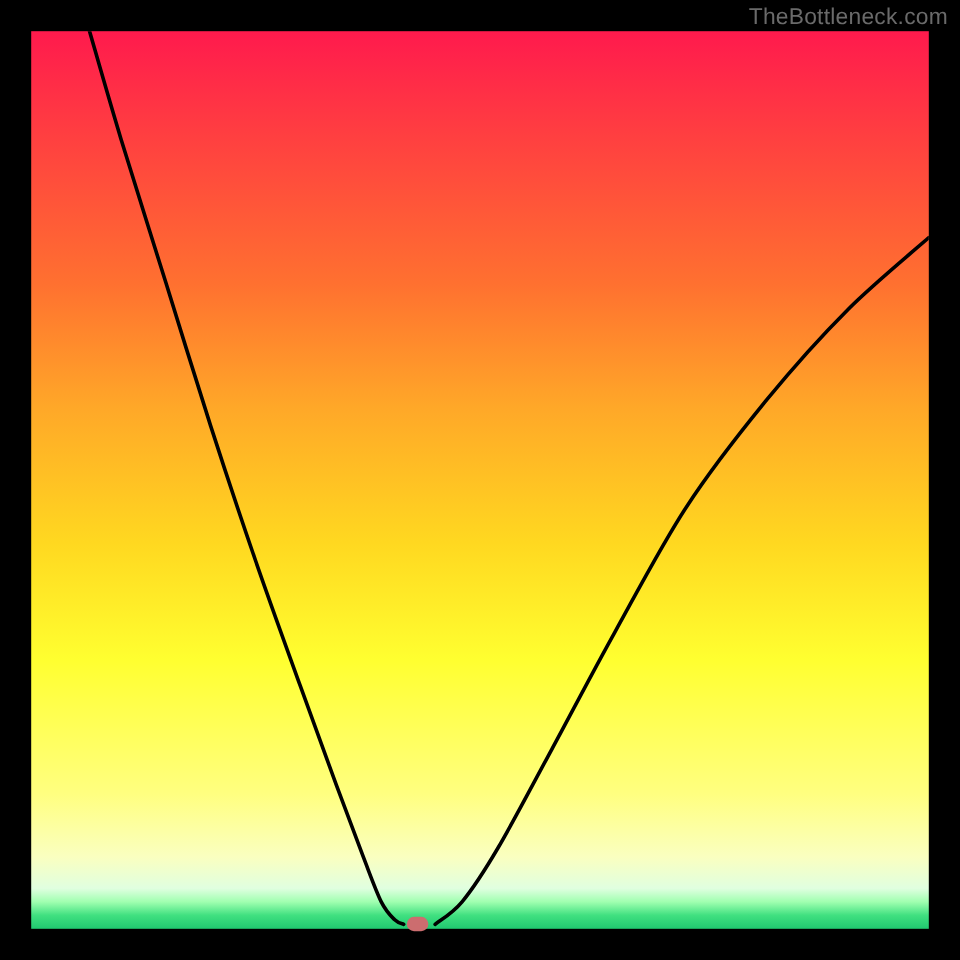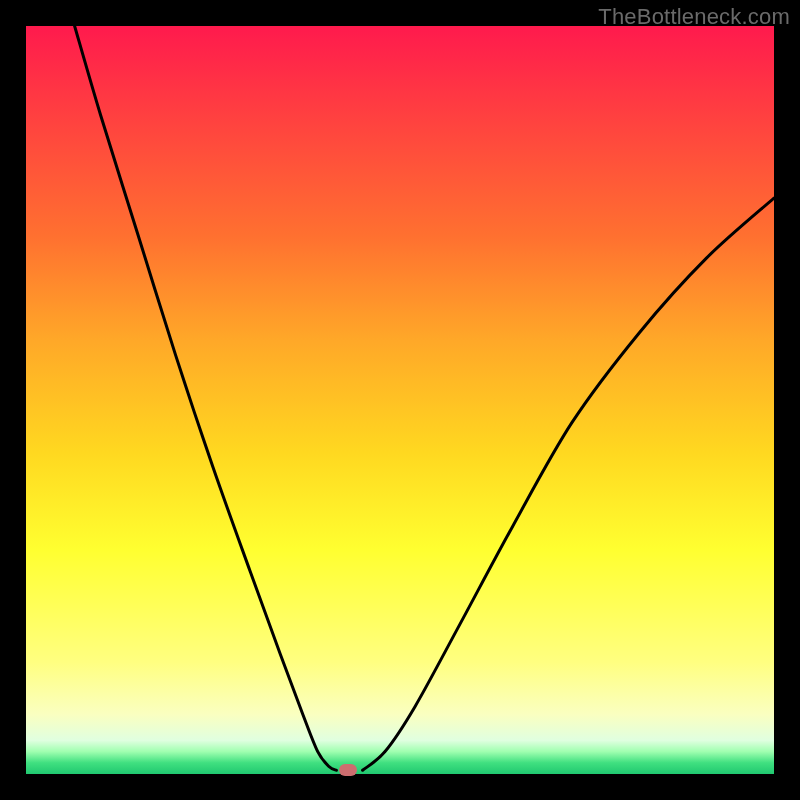--- a/index.html
+++ b/index.html
@@ -29,21 +29,21 @@
       #e0ffe0 95.5%,
       #a0ffb0 97%,
       #40e080 98.5%,
       #20c870 100%
     );
   }
   .watermark {
     position: absolute;
     top: 4px;
     right: 10px;
-    font-size: 22px;
+    font-size: 19px;
     color: #6a6a6a;
     letter-spacing: 0.2px;
     font-weight: 500;
     user-select: none;
   }
   svg.curve {
     position: absolute;
     left: 0;
     top: 0;
     width: 748px;

